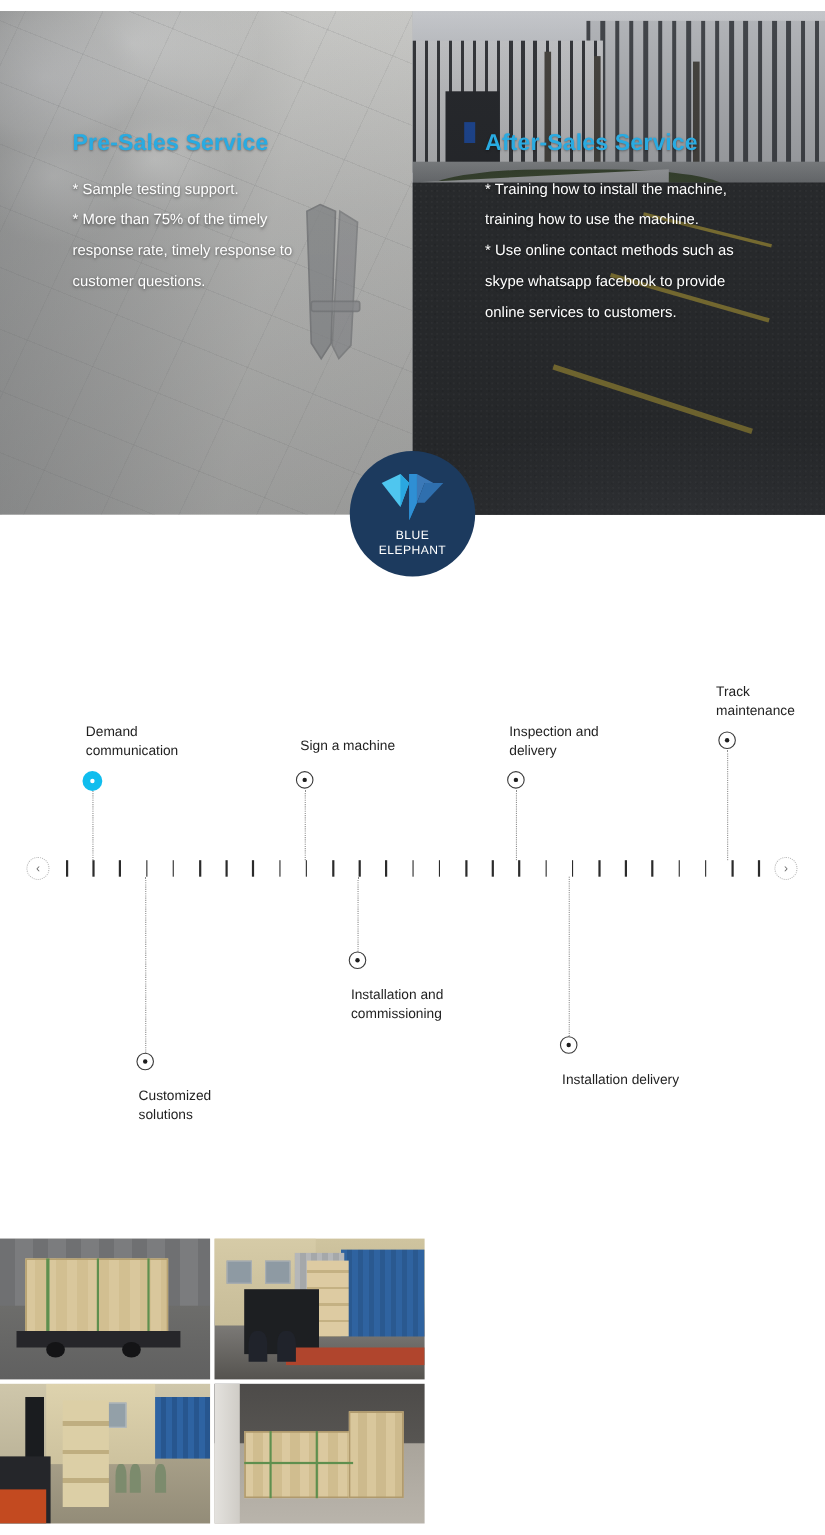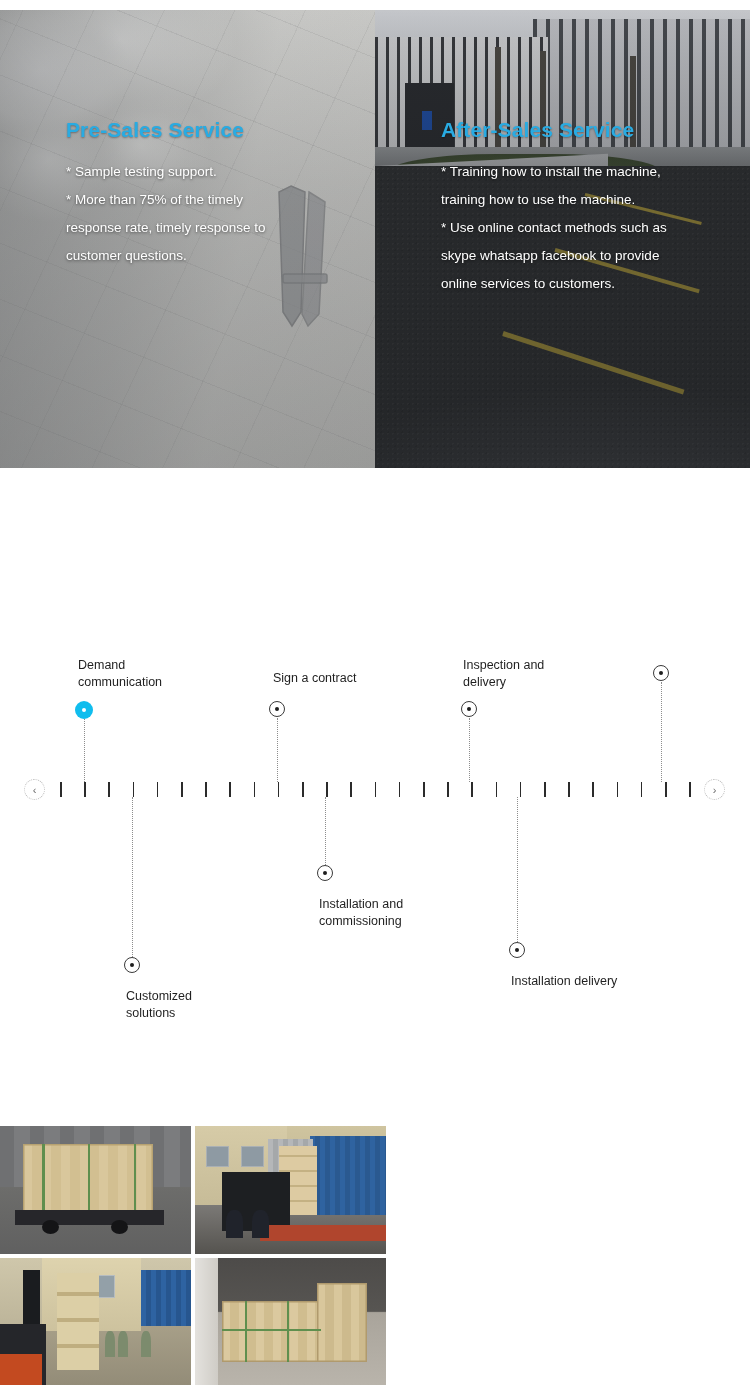--- a/index.html
+++ b/index.html
@@ -386,20 +386,34 @@
           <li>* Training how to install the machine,
 training how to use the machine.</li>
           <li>* Use online contact methods such as
 skype whatsapp facebook to provide
 online services to customers.</li>
         </ul>
       </div>
     </div>
   </div>
 
+  <div class="logo-badge">
+    <svg class="logo-gem" viewBox="0 0 58 46">
+      <polygon points="1,12 18,4 26,12 18,34" fill="#4fc6ef"></polygon>
+      <polygon points="18,4 26,12 18,34" fill="#2aa7e0"></polygon>
+      <polygon points="26,4 26,46 33,30 33,4" fill="#1c8ccc"></polygon>
+      <polygon points="26,4 33,4 33,30 26,46" fill="#2f8fd4"></polygon>
+      <polygon points="33,4 48,12 40,12 33,30" fill="#3b79b8"></polygon>
+      <polygon points="40,12 57,12 40,30 33,30" fill="#2f6fae"></polygon>
+    </svg>
+    <div class="logo-text">
+      <span>BLUE</span><br>
+      <span>ELEPHANT</span>
+    </div>
+  </div>
 
   <div class="timeline" id="timeline-root">
     <div class="nav-btn nav-prev" style="top: 219px;">‹</div>
     <div class="nav-btn nav-next" style="top: 219px;">›</div>
   <div class="tick" style="left: 60px; top: 222px;"></div>
       <div class="tick" style="left: 84.2px; top: 222px;"></div>
       <div class="tick" style="left: 108.4px; top: 222px;"></div>
       <div class="tick" style="left: 132.6px; top: 222px;"></div>
       <div class="tick" style="left: 156.8px; top: 222px;"></div>
       <div class="tick" style="left: 181px; top: 222px;"></div>
@@ -433,21 +447,21 @@
       <div class="stem" style="left: 132px; top: 237px; height: 160px;"></div>
       <div class="node" style="left: 124px; top: 397px;">
         <span class="dot"></span>
       </div>
       <div class="node-label" style="top: 428px; left: 126px;">Customized
 solutions</div>
       <div class="stem" style="left: 277px; top: 158px; height: 64px;"></div>
       <div class="node" style="left: 269px; top: 141px;">
         <span class="dot"></span>
       </div>
-      <div class="node-label" style="top: 110px; left: 0px; width: 100%; text-align: left; padding-left: 273px;">Sign a contract</div>
+      <div class="node-label" style="top: 110px; left: 0px; width: 100%; text-align: left; padding-left: 273px;">Sign a machine</div>
       <div class="stem" style="left: 325px; top: 237px; height: 68px;"></div>
       <div class="node" style="left: 317px; top: 305px;">
         <span class="dot"></span>
       </div>
       <div class="node-label" style="top: 336px; left: 319px;">Installation and
 commissioning</div>
       <div class="stem" style="left: 469px; top: 158px; height: 64px;"></div>
       <div class="node" style="left: 461px; top: 141px;">
         <span class="dot"></span>
       </div>
@@ -455,20 +469,22 @@
 delivery</div>
       <div class="stem" style="left: 517px; top: 237px; height: 145px;"></div>
       <div class="node" style="left: 509px; top: 382px;">
         <span class="dot"></span>
       </div>
       <div class="node-label" style="top: 413px; left: 511px;">Installation delivery</div>
       <div class="stem" style="left: 661px; top: 122px; height: 100px;"></div>
       <div class="node" style="left: 653px; top: 105px;">
         <span class="dot"></span>
       </div>
+      <div class="node-label" style="top: 61px; left: 0px; width: 100%; text-align: left; padding-left: 651px;">Track
+maintenance</div>
     </div>
 
   <div class="gallery">
     <div class="gal-left">
 
       <div class="ph ph1">
         <div class="wall"></div>
         <div class="crate"></div>
         <div class="strap" style="left:22%"></div>
         <div class="strap" style="left:46%"></div>

